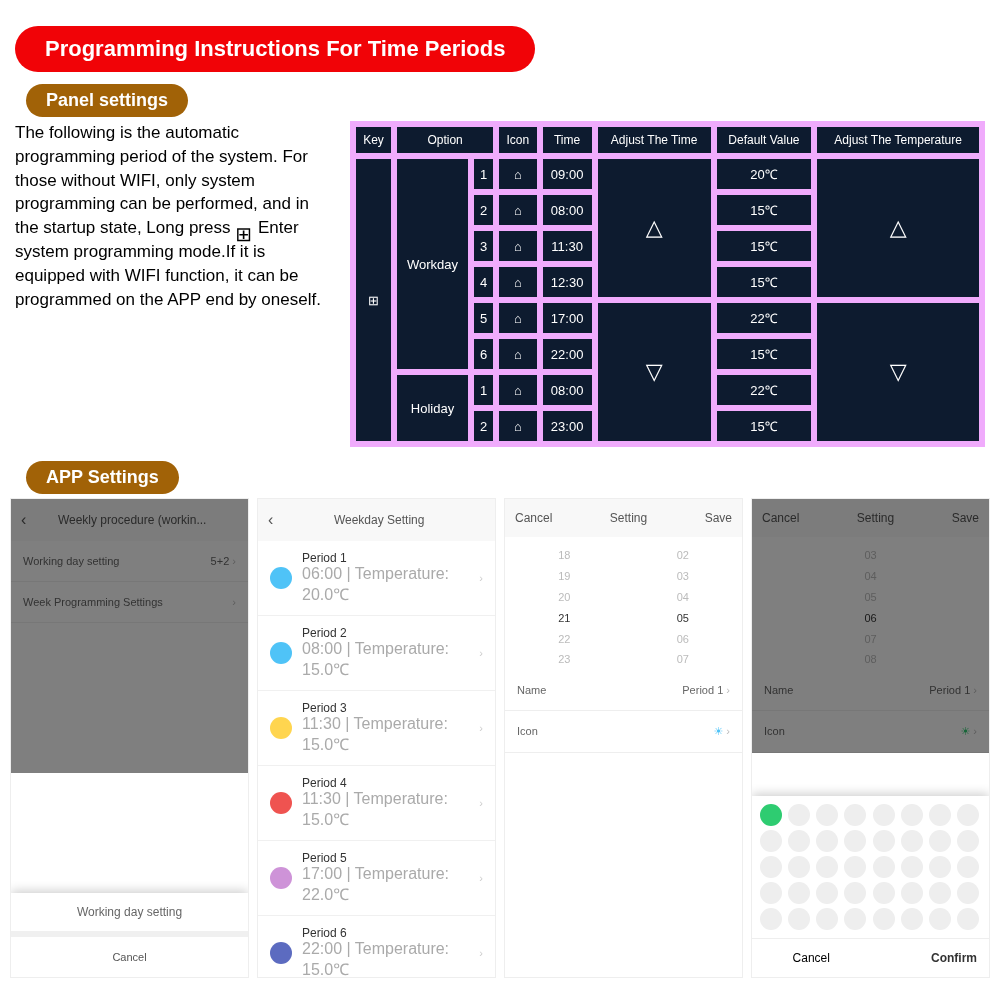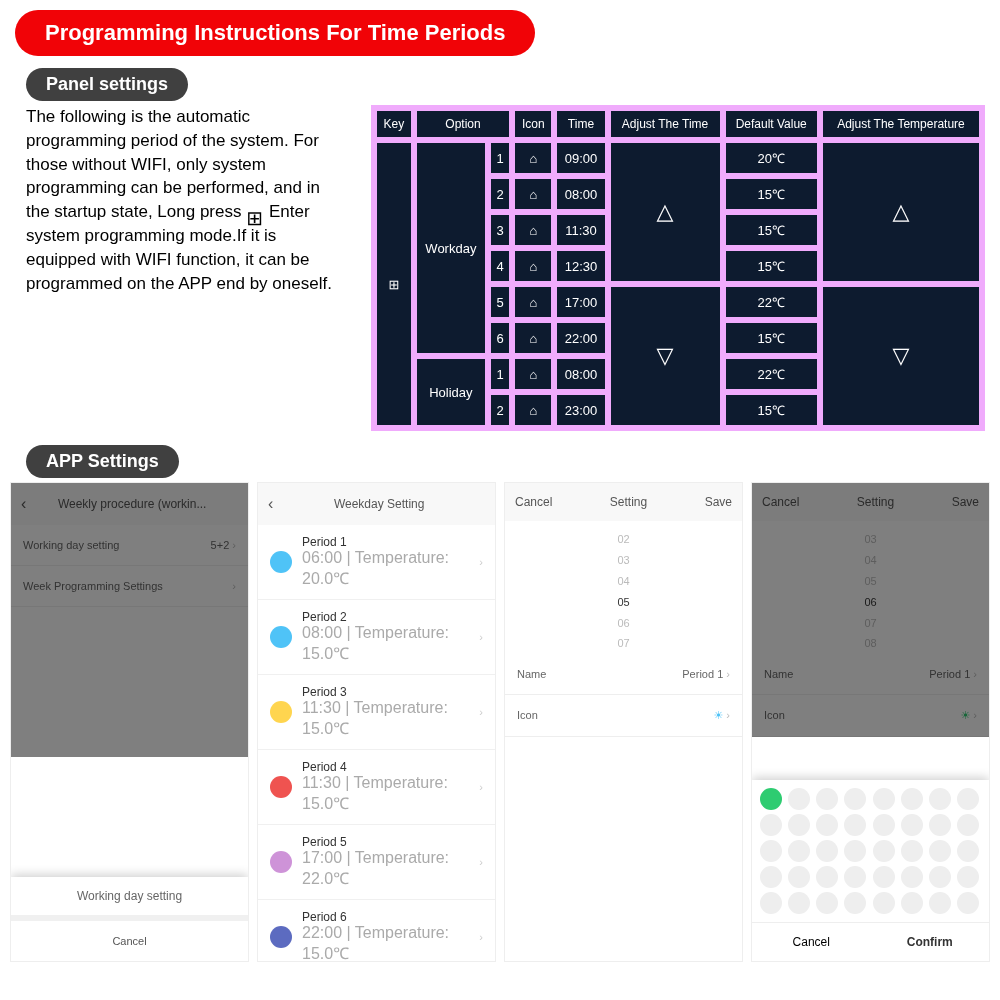--- a/index.html
+++ b/index.html
@@ -1,19 +1,19 @@
 <!DOCTYPE html>
 <html><head>
 <meta charset="utf-8">
 <style>
 * { margin: 0; padding: 0; box-sizing: border-box; }
 body { font-family: Arial, sans-serif; width: 1000px; height: 1000px; background: #fff; }
-.main-title { background: #f10307; color: #fff; font-weight: bold; font-size: 22px; padding: 10px 30px; border-radius: 30px; display: inline-block; margin: 10px 15px 8px; }
-.section-pill { background: #404040; color: #fff; font-weight: bold; font-size: 18px; padding: 6px 20px; border-radius: 20px; display: inline-block; margin: 4px 26px; }
-.top-section { display: flex; padding: 0 15px 10px; gap: 25px; margin-left: 11px; }
+.main-title { background: #f10307; color: #fff; font-weight: bold; font-size: 22px; padding: 10px 30px; border-radius: 30px; display: inline-block; margin: 26px 15px 8px; }
+.section-pill { background: #a16207; color: #fff; font-weight: bold; font-size: 18px; padding: 6px 20px; border-radius: 20px; display: inline-block; margin: 4px 26px; }
+.top-section { display: flex; padding: 0 15px 10px; gap: 15px; }
 .description { font-size: 17px; line-height: 1.4; width: 320px; }
 .grid-icon { display: inline-block; width: 18px; height: 18px; vertical-align: middle; }
 .grid-icon::before { content: "⊞"; font-size: 20px; }
 .schedule-table { background: #0d1b2f; color: #fff; border-collapse: collapse; font-size: 13px; flex: 1; }
 .schedule-table th, .schedule-table td { border: 6px solid #f0abfc; padding: 6px 4px; text-align: center; }
 .schedule-table th { font-weight: normal; font-size: 12px; }
 .arrow-up, .arrow-down { font-size: 22px; }
 .app-row { display: flex; gap: 8px; padding: 0 10px; }
 .app-screen { width: 240px; height: 480px; background: #fff; border: 1px solid #eee; font-size: 11px; overflow: hidden; position: relative; }
 .app-header { display: flex; justify-content: space-between; align-items: center; padding: 12px 10px; background: #f8f8f8; color: #555; font-size: 12px; }
@@ -34,21 +34,21 @@
 .period-chev { margin-left: auto; color: #ccc; }
 .picker-col { text-align: center; color: #bbb; line-height: 1.9; padding-top: 8px;}
 .picker-cols { display: flex; }
 .picker-cols > div { flex: 1; }
 .picker-row-sel { color: #333; font-weight: 500;}
 .icon-grid { display: grid; grid-template-columns: repeat(8, 1fr); gap: 4px; padding: 8px; }
 .icon-dot { width: 22px; height: 22px; border-radius: 50%; background: #eee; }
 .icon-dot.sel { background: #2ecc71; }
 .confirm-row { display: flex; border-top: 1px solid #eee; }
 .confirm-row > div { flex: 1; text-align: center; padding: 12px; font-size: 12px; }
-.confirm-row .ok { font-weight: bold; color: #333; }
+.confirm-row .ok { font-weight: bold; color: #333; text-align: right; }
 </style>
 </head>
 <body>
 
 
 
 <div class="main-title">Programming Instructions For Time Periods</div><br>
 <div class="section-pill">Panel settings</div>
 
 <div class="top-section">
@@ -213,20 +213,28 @@
       </div>
   </div>
 
   <div class="app-screen">
     <div class="app-header">
         <span>Cancel</span>
         <span>Setting</span>
         <span>Save</span>
       </div>
     <div class="picker-cols">
+      <div class="picker-col" id="s3-picker-l">
+          <div>18</div>
+          <div>19</div>
+          <div>20</div>
+          <div class="picker-row-sel">21</div>
+          <div>22</div>
+          <div>23</div>
+        </div>
       <div class="picker-col" id="s3-picker-r">
           <div>02</div>
           <div>03</div>
           <div>04</div>
           <div class="picker-row-sel">05</div>
           <div>06</div>
           <div>07</div>
         </div>
     </div>
     <div class="list-row">

